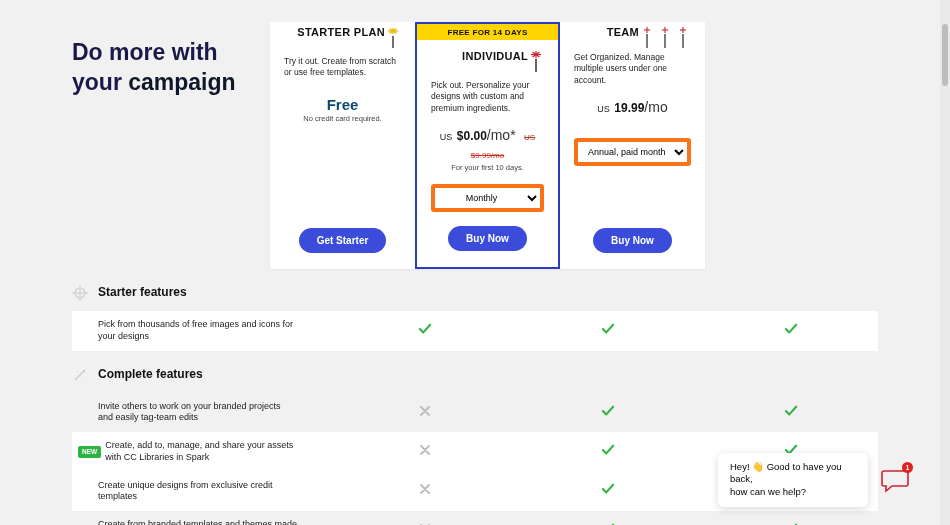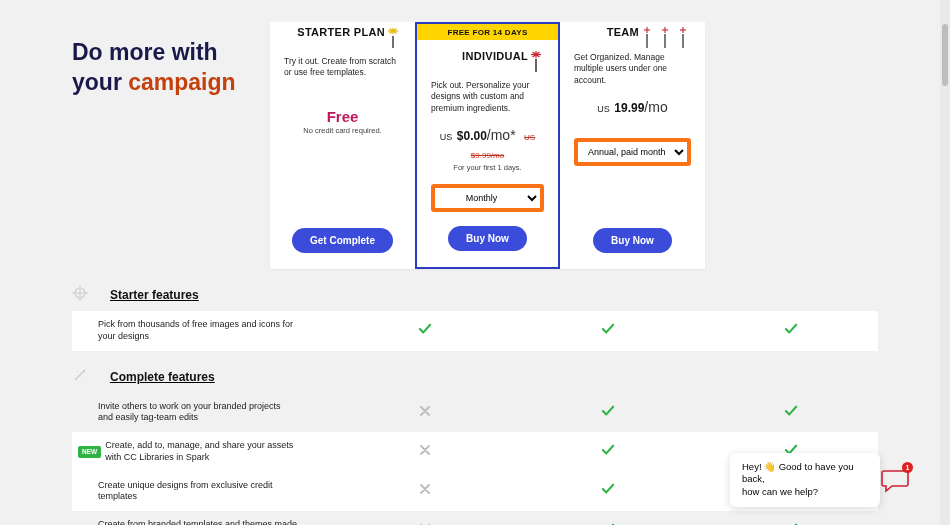--- a/index.html
+++ b/index.html
@@ -23,21 +23,21 @@
     width: 198px;
     padding-top: 16px;
   }
   .headline h1 {
     font-size: 23px;
     font-weight: 800;
     color: #1a1a4a;
     line-height: 1.3;
   }
   .headline .accent {
-    color: #c2410c;
+    color: #0f172a;
   }
   .plans {
     display: flex;
     gap: 0px;
     flex: 1;
   }
   .plan {
     background: #fff;
     width: 145px;
     padding: 4px 14px 16px;
@@ -82,21 +82,21 @@
     min-height: 26px;
   }
   .price-row {
     text-align: center;
     margin-top: 12px;
   }
   .price-cur { font-size: 9px; color:#222; }
   .price-amt { font-size: 12px; font-weight: 800; color:#111; }
   .price-per { font-size: 14px; color:#333; }
   .price-fine { font-size: 7.5px; color:#444; text-align:center; margin-top:1px; }
-  .price-free { font-size: 15px; font-weight: 800; color:#be185d; text-align:center; margin-top: 26px;}
+  .price-free { font-size: 15px; font-weight: 800; color:#0c4a6e; text-align:center; margin-top: 14px;}
   .price-strike {
     font-size: 8px; color:#c03020; text-decoration: line-through; margin-left:4px;
   }
   .plan .select {
     margin-top: 12px;
     font-size: 9px;
     padding: 4px 6px;
     border: 4px solid #f97316;
     border-radius: 3px;
     background:#fff;
@@ -113,25 +113,24 @@
     font-size: 10px;
     font-weight: 700;
     padding: 7px 18px;
     display: block;
     cursor: pointer;
   }
 
   
   .section-head {
     display: flex;
-    align-items: center;
-    gap: 22px;
+    align-items: flex-start;
+    gap: 10px;
     margin-top: 16px;
     margin-bottom: 6px;
-    text-decoration: underline;
   }
   .section-head .ico { width:16px; opacity:.35; }
   .section-title {
     font-size: 12px;
     font-weight: 800;
     color: #111;
   }
   .feat-row {
     display: grid;
     grid-template-columns: 230px 1fr 1fr 1fr;
@@ -152,21 +151,21 @@
   .chk svg { width:14px; height:12px; }
   .cross svg { width:10px; height:10px; }
 
   
   .chat {
     position: absolute;
     right: 40px;
     bottom: 18px;
     display: flex;
     align-items: center;
-    gap: 0;
+    gap: 12px;
   }
   .chat-box {
     background: #fff;
     border-radius: 6px;
     box-shadow: 0 2px 8px rgba(0,0,0,.15);
     padding: 8px 12px;
     font-size: 9.5px;
     line-height: 1.35;
     max-width: 150px;
   }
@@ -216,21 +215,21 @@
                   <line x1="4.5" y1="2.5" x2="11.5" y2="7.5"></line>
                   <line x1="11.5" y1="2.5" x2="4.5" y2="7.5"></line>
                 </g>
               </svg>
           </div>
         </div>
         <div class="plan-desc">Try it out. Create from scratch or use free templates.</div>
         <div class="price-free">Free</div>
         <div class="price-fine">No credit card required.</div>
         <div class="spacer"></div>
-        <button class="cta">Get Complete</button>
+        <button class="cta">Get Starter</button>
       </div>
 
       <div class="plan highlight">
         <div class="badge">FREE FOR 14 DAYS</div>
         <div class="plan-head">
           <div class="plan-title">INDIVIDUAL</div>
           <div class="plan-icon">
             <svg viewBox="0 0 16 22">
                 <line x1="8" y1="9" x2="8" y2="22" stroke="#222" stroke-width="1.4"></line>
                 <g stroke="#c23" stroke-width="1.3">
@@ -241,21 +240,21 @@
                 </g>
               </svg>
           </div>
         </div>
         <div class="plan-desc">Pick out. Personalize your designs with custom and premium ingredients.</div>
         <div class="price-row">
           <span class="price-cur">US</span>
           <span class="price-amt">$0.00</span><span class="price-per">/mo*</span>
           <span class="price-strike">US $9.99/mo</span>
         </div>
-        <div class="price-fine">For your first 1 days.</div>
+        <div class="price-fine">For your first 10 days.</div>
         <select class="select">
           <option>Monthly</option>
         </select>
         <div class="spacer"></div>
         <button class="cta">Buy Now</button>
       </div>
 
       <div class="plan">
         <div class="plan-head">
           <div class="plan-title">TEAM</div>

